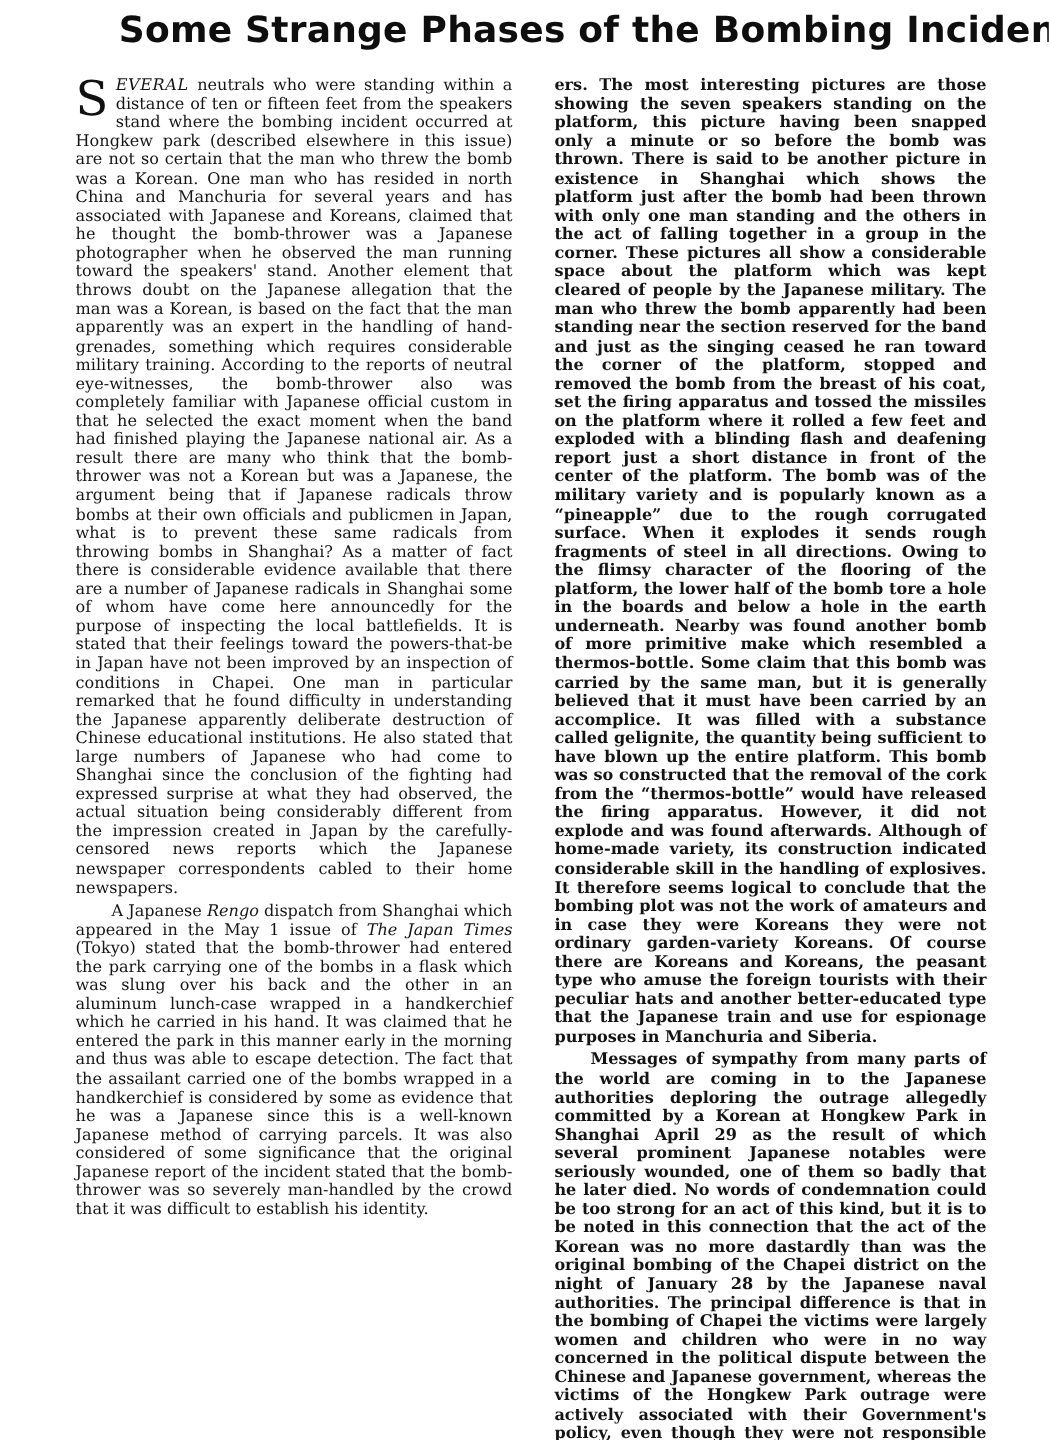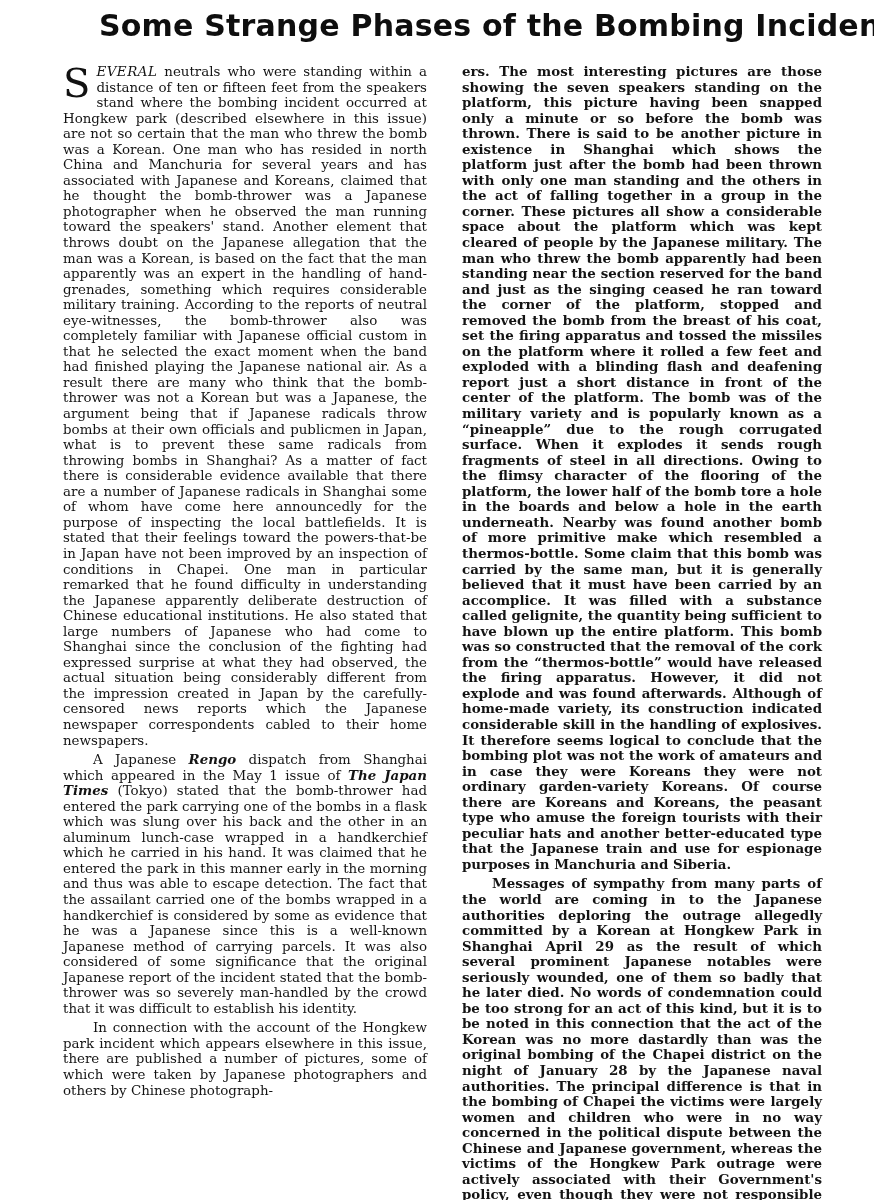--- a/index.html
+++ b/index.html
@@ -50,37 +50,34 @@
   .dropcap {
     float: left;
     font-family: "DejaVu Serif", serif;
     font-size: 40px;
     line-height: 34px;
     margin: 2px 6px 0 0;
     padding: 0;
     color: #111111;
   }
   .smallcaps { letter-spacing: 0.5px; font-style: italic; }
-  em { font-style: italic; font-weight: bold; }
+  em { font-style: italic; }
 </style>
 </head>
 <body>
 
 <h1 class="title">Some Strange Phases of the Bombing Incident</h1>
 
 <div class="col col-left">
   <p class="first">
     <span class="dropcap">S</span><span class="smallcaps">EVERAL</span><span> neutrals who were standing within a distance of ten or fifteen feet from the speakers stand where the bombing incident occurred at Hongkew park (described elsewhere in this issue) are not so certain that the man who threw the bomb was a Korean. One man who has resided in north China and Manchuria for several years and has associated with Japanese and Koreans, claimed that he thought the bomb-thrower was a Japanese photographer when he observed the man running toward the speakers' stand. Another element that throws doubt on the Japanese allegation that the man was a Korean, is based on the fact that the man apparently was an expert in the handling of hand-grenades, something which requires considerable military training. According to the reports of neutral eye-witnesses, the bomb-thrower also was completely familiar with Japanese official custom in that he selected the exact moment when the band had finished playing the Japanese national air. As a result there are many who think that the bomb-thrower was not a Korean but was a Japanese, the argument being that if Japanese radicals throw bombs at their own officials and publicmen in Japan, what is to prevent these same radicals from throwing bombs in Shanghai? As a matter of fact there is considerable evidence available that there are a number of Japanese radicals in Shanghai some of whom have come here announcedly for the purpose of inspecting the local battlefields. It is stated that their feelings toward the powers-that-be in Japan have not been improved by an inspection of conditions in Chapei. One man in particular remarked that he found difficulty in understanding the Japanese apparently deliberate destruction of Chinese educational institutions. He also stated that large numbers of Japanese who had come to Shanghai since the conclusion of the fighting had expressed surprise at what they had observed, the actual situation being considerably different from the impression created in Japan by the carefully-censored news reports which the Japanese newspaper correspondents cabled to their home newspapers.</span>
   </p>
   <p>
     <span>A Japanese </span><em>Rengo</em><span> dispatch from Shanghai which appeared in the May 1 issue of </span><em>The Japan Times</em><span> (Tokyo) stated that the bomb-thrower had entered the park carrying one of the bombs in a flask which was slung over his back and the other in an aluminum lunch-case wrapped in a handkerchief which he carried in his hand. It was claimed that he entered the park in this manner early in the morning and thus was able to escape detection. The fact that the assailant carried one of the bombs wrapped in a handkerchief is considered by some as evidence that he was a Japanese since this is a well-known Japanese method of carrying parcels. It was also considered of some significance that the original Japanese report of the incident stated that the bomb-thrower was so severely man-handled by the crowd that it was difficult to establish his identity.</span>
   </p>
-  <p>
-    <span>In connection with the account of the Hongkew park incident which appears elsewhere in this issue, there are published a number of pictures, some of which were taken by Japanese photographers and others by Chinese photograph-</span>
-  </p>
 </div>
 
 <div class="col col-right">
   <p class="first">
     <span>ers. The most interesting pictures are those showing the seven speakers standing on the platform, this picture having been snapped only a minute or so before the bomb was thrown. There is said to be another picture in existence in Shanghai which shows the platform just after the bomb had been thrown with only one man standing and the others in the act of falling together in a group in the corner. These pictures all show a considerable space about the platform which was kept cleared of people by the Japanese military. The man who threw the bomb apparently had been standing near the section reserved for the band and just as the singing ceased he ran toward the corner of the platform, stopped and removed the bomb from the breast of his coat, set the firing apparatus and tossed the missiles on the platform where it rolled a few feet and exploded with a blinding flash and deafening report just a short distance in front of the center of the platform. The bomb was of the military variety and is popularly known as a “pineapple” due to the rough corrugated surface. When it explodes it sends rough fragments of steel in all directions. Owing to the flimsy character of the flooring of the platform, the lower half of the bomb tore a hole in the boards and below a hole in the earth underneath. Nearby was found another bomb of more primitive make which resembled a thermos-bottle. Some claim that this bomb was carried by the same man, but it is generally believed that it must have been carried by an accomplice. It was filled with a substance called gelignite, the quantity being sufficient to have blown up the entire platform. This bomb was so constructed that the removal of the cork from the “thermos-bottle” would have released the firing apparatus. However, it did not explode and was found afterwards. Although of home-made variety, its construction indicated considerable skill in the handling of explosives. It therefore seems logical to conclude that the bombing plot was not the work of amateurs and in case they were Koreans they were not ordinary garden-variety Koreans. Of course there are Koreans and Koreans, the peasant type who amuse the foreign tourists with their peculiar hats and another better-educated type that the Japanese train and use for espionage purposes in Manchuria and Siberia.</span>
   </p>
   <p>
     <span>Messages of sympathy from many parts of the world are coming in to the Japanese authorities deploring the outrage allegedly committed by a Korean at Hongkew Park in Shanghai April 29 as the result of which several prominent Japanese notables were seriously wounded, one of them so badly that he later died. No words of condemnation could be too strong for an act of this kind, but it is to be noted in this connection that the act of the Korean was no more dastardly than was the original bombing of the Chapei district on the night of January 28 by the Japanese naval authorities. The principal difference is that in the bombing of Chapei the victims were largely women and children who were in no way concerned in the political dispute between the Chinese and Japanese government, whereas the victims of the Hongkew Park outrage were actively associated with their Government's policy, even though they were not responsible for it.</span>
   </p>
 </div>

